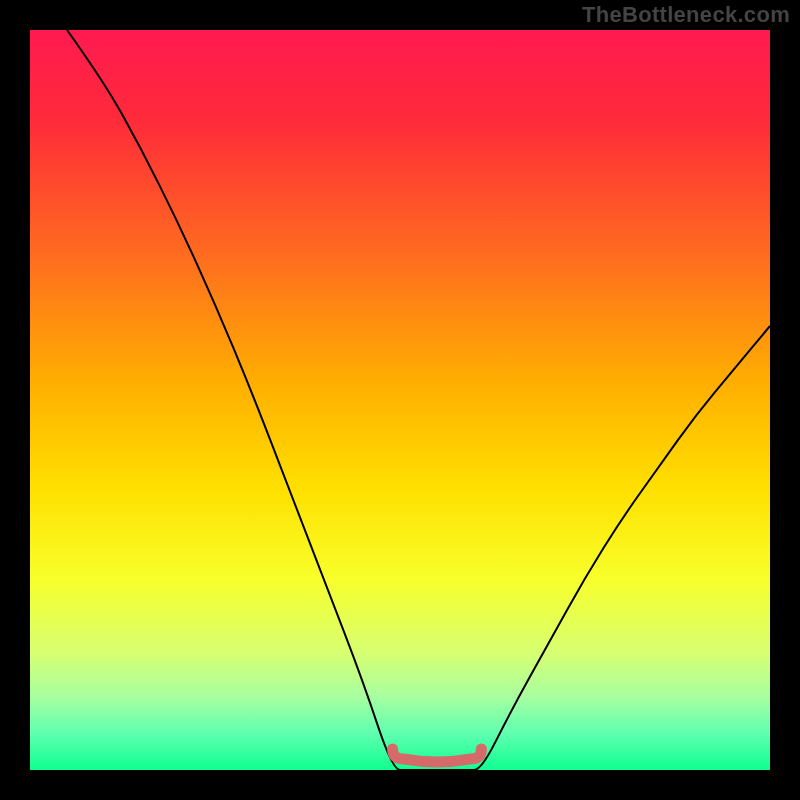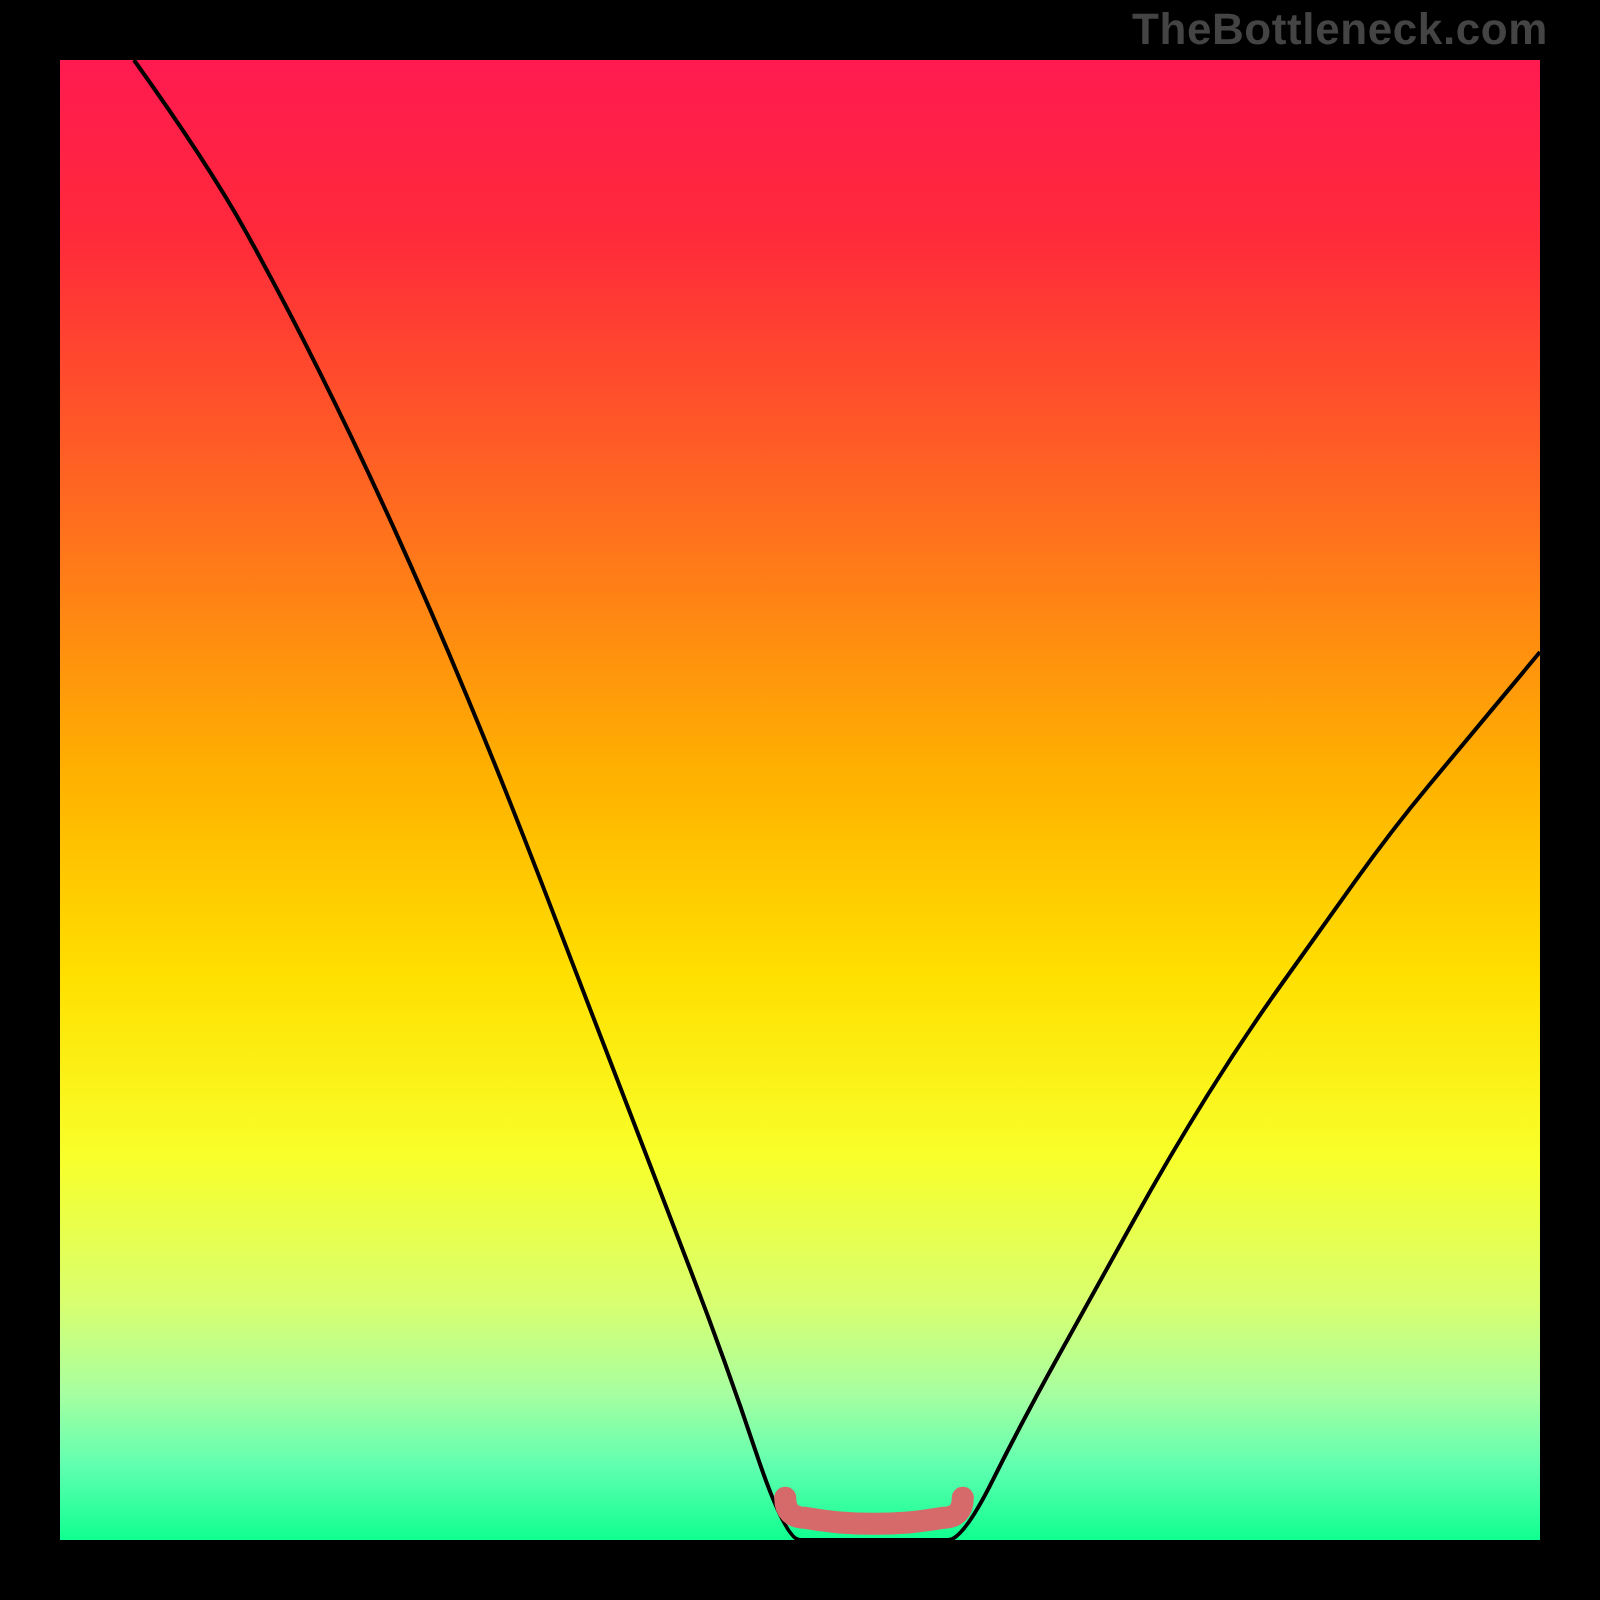--- a/index.html
+++ b/index.html
@@ -13,21 +13,21 @@
   }
   .frame {
     position: relative;
     width: 800px;
     height: 800px;
     background: #000;
   }
   .watermark {
     position: absolute;
     top: 2px;
-    right: 26px;
+    right: 10px;
     color: #444;
     font-size: 22px;
     font-weight: bold;
     letter-spacing: 0.3px;
     z-index: 10;
   }
   .plot-area {
     position: absolute;
     left: 30px;
     top: 30px;

